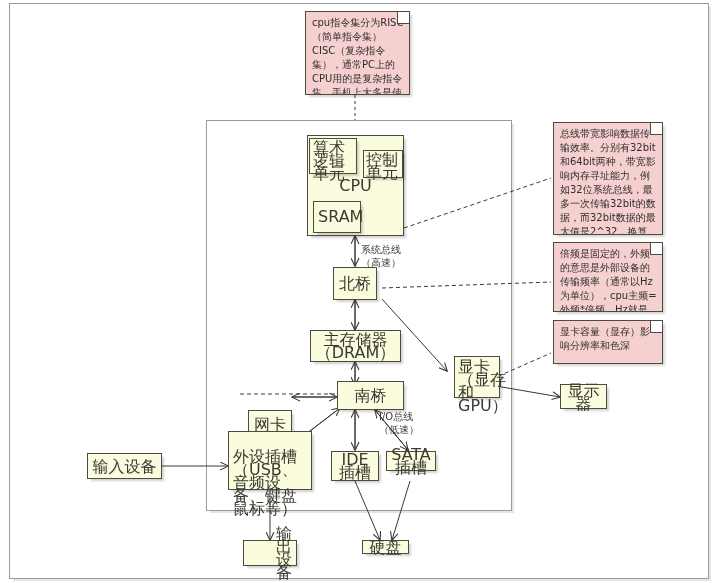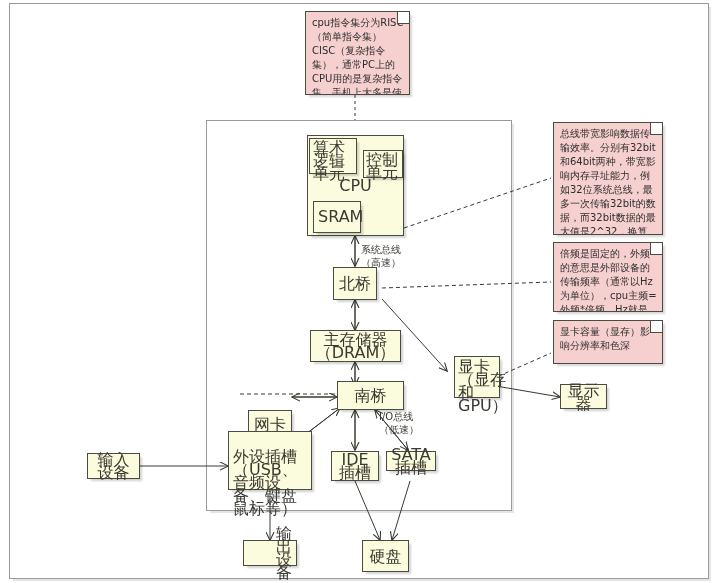--- a/index.html
+++ b/index.html
@@ -144,29 +144,29 @@
   </div>
 
   <div class="node" style="left:331px;top:451px;width:48px;height:30px;">
     <span>IDE插槽</span>
   </div>
 
   <div class="node" style="left:386px;top:451px;width:50px;height:20px;">
     <span>SATA插槽</span>
   </div>
 
-  <div class="node" style="left:87px;top:453px;width:53px;height:26px;">
+  <div class="node" style="left:87px;top:453px;width:75px;height:26px;">
     <span>输入设备</span>
   </div>
 
   <div class="node" style="left:243px;top:540px;width:54px;height:26px;padding-left:28px;">
     <span>输出设备</span>
   </div>
 
-  <div class="node" style="left:362px;top:540px;width:47px;height:32px;justify-content:center;">
+  <div class="node" style="left:362px;top:540px;width:47px;height:14px;justify-content:center;">
     <span>硬盘</span>
   </div>
 
   <div class="note" style="left:305px;top:11px;width:105px;height:84px;">
     <div class="fold"></div>
     <div>cpu指令集分为RISC（简单指令集）CISC（复杂指令集），通常PC上的CPU用的是复杂指令集，手机上大多是使用简单指令集，比如ARM系列</div>
   </div>
 
   <div class="note" style="left:553px;top:122px;width:110px;height:113px;">
     <div class="fold"></div>

